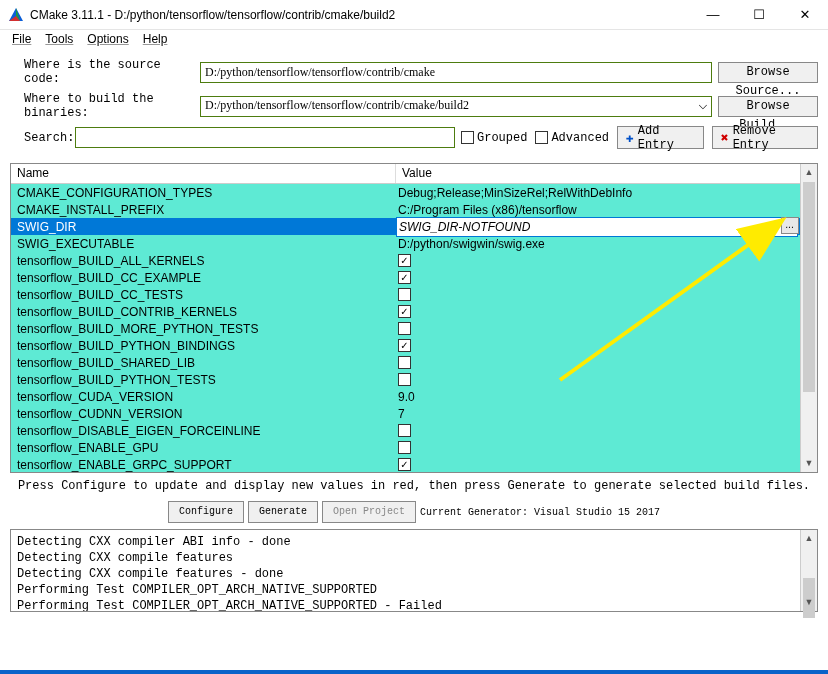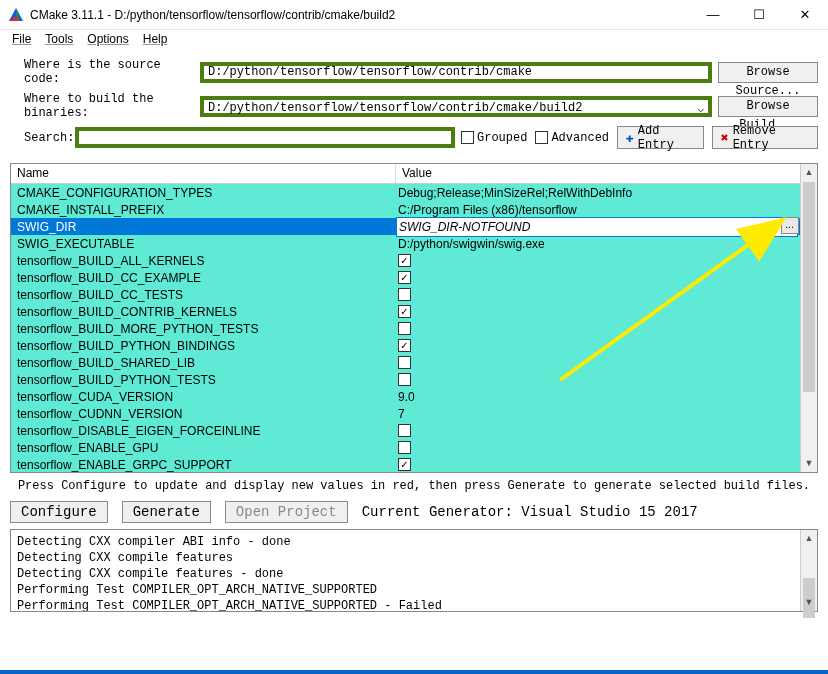--- a/index.html
+++ b/index.html
@@ -12,21 +12,21 @@
   .titlebar-btn { width: 46px; height: 30px; display: flex; align-items: center; justify-content: center; font-size: 13px; }
   
   .menubar { height: 22px; padding: 2px 12px; display: flex; gap: 14px; align-items: flex-start; }
   .menubar span { text-decoration: underline; text-decoration-color: rgba(0,0,0,0.4); cursor: default; }
   
   .form-area { padding: 6px 10px 6px 24px; font-family: "Courier New", monospace; font-size: 12px; }
   .form-row { display: flex; align-items: center; margin-bottom: 6px; gap: 6px; }
   .form-label { width: 170px; }
   .form-row.search .form-label { width: 45px; }
   .form-row.search .text-input { flex: 0 0 380px; }
-  .text-input { flex: 1; border: 4px solid #4d7c0f; height: 21px; padding: 1px 4px; font-family: Liberation Mono, monospace; font-size: 12px; background: #fff; }
+  .text-input { flex: 1; border: 1px solid #4d7c0f; height: 21px; padding: 1px 4px; font-family: Liberation Serif, serif; font-size: 12px; background: #fff; }
   .browse-btn { width: 100px; height: 21px; border: 1px solid #888; background: #f0f0f0; font-family: Liberation Mono, monospace; font-size: 12px; text-align: center; line-height: 19px; cursor: pointer; }
   .dropdown-arrow { position: relative; }
   .dropdown-arrow::after { content: "⌵"; position: absolute; right: 4px; top: 2px; font-size: 11px; }
   
   .search-right { display: flex; align-items: center; gap: 8px; margin-left: auto; }
   .chk { display: flex; align-items: center; gap: 3px; }
   .chk-box { width: 13px; height: 13px; border: 1px solid #333; display: inline-block; }
   .tool-btn { height: 23px; border: 1px solid #888; padding: 0 8px; background: #f0f0f0; display: flex; align-items: center; gap: 4px; font-family: "Courier New", monospace; font-size: 12px; cursor: pointer; }
   .tool-btn .ico { font-size: 13px; font-weight: bold; }
   .ico.plus { color: #0050c8; }
@@ -50,21 +50,21 @@
   .vscroll { width: 17px; background: #f0f0f0; border-left: 1px solid #ccc; position: relative; }
   .vscroll .thumb { position: absolute; left: 2px; right: 2px; top: 18px; height: 210px; background: #cdcdcd; }
   .vscroll .arr { position: absolute; left: 0; right: 0; height: 17px; text-align: center; font-size: 9px; line-height: 17px; color: #555; }
   .vscroll .arr.up { top: 0; }
   .vscroll .arr.dn { bottom: 0; }
   
   .arrow-overlay { position: absolute; pointer-events: none; z-index: 50; }
   
   .hint { text-align: center; font-family: "Courier New", monospace; font-size: 12px; padding: 4px 0 8px 0; }
   
-  .btn-row { padding: 0 10px 6px 10px; display: flex; align-items: center; gap: 14px; font-family: "Courier New", monospace; font-size: 14px; }
+  .btn-row { padding: 0 10px 6px 10px; display: flex; align-items: center; gap: 4px; font-family: "Courier New", monospace; font-size: 10px; justify-content: center; }
   .std-btn { border: 1px solid #888; background: #f0f0f0; padding: 2px 10px; height: 22px; line-height: 16px; cursor: pointer; }
   .std-btn.disabled { color: #888; }
   
   .output { margin: 0 10px 8px 10px; border: 1px solid #888; height: 83px; display: flex; justify-content: center; }
   .output-text { flex: 1; padding: 4px 6px; font-family: "Courier New", monospace; font-size: 12px; white-space: pre; overflow: hidden; line-height: 16px; }
   .output .vscroll .thumb2 { position: absolute; left: 2px; right: 2px; top: 48px; height: 40px; background: #cdcdcd; }
 
   .bottom-blue { position: absolute; left: 0; right: 0; bottom: 0; height: 4px; background: #0a63c9; }
 </style>
 </head>

